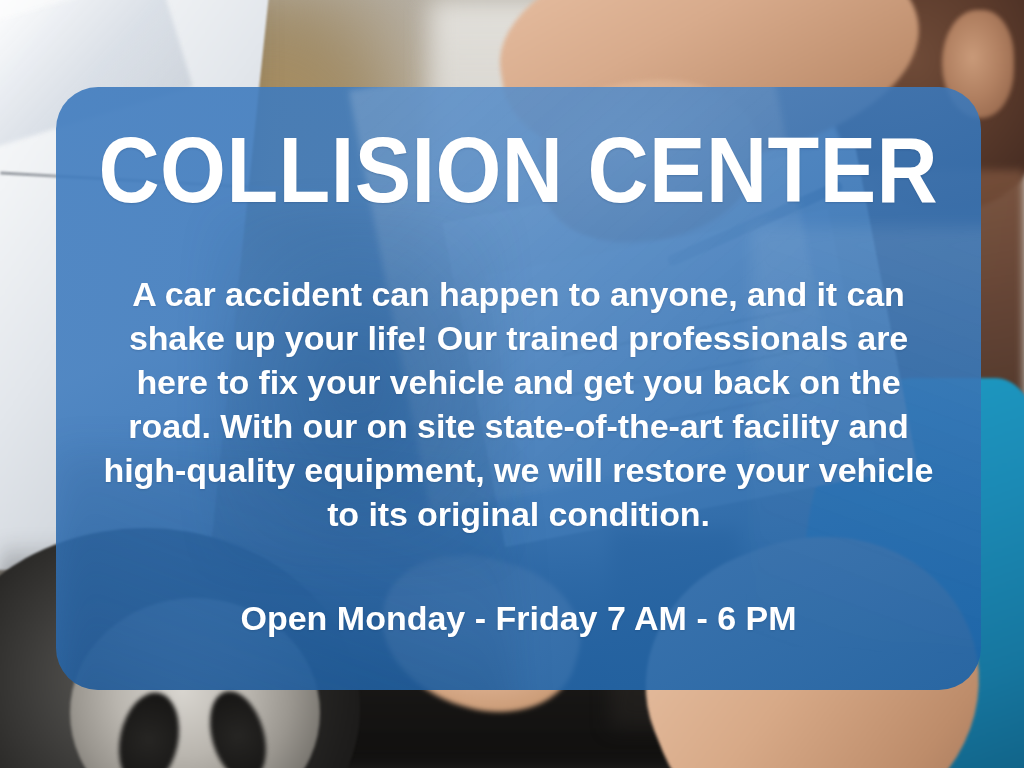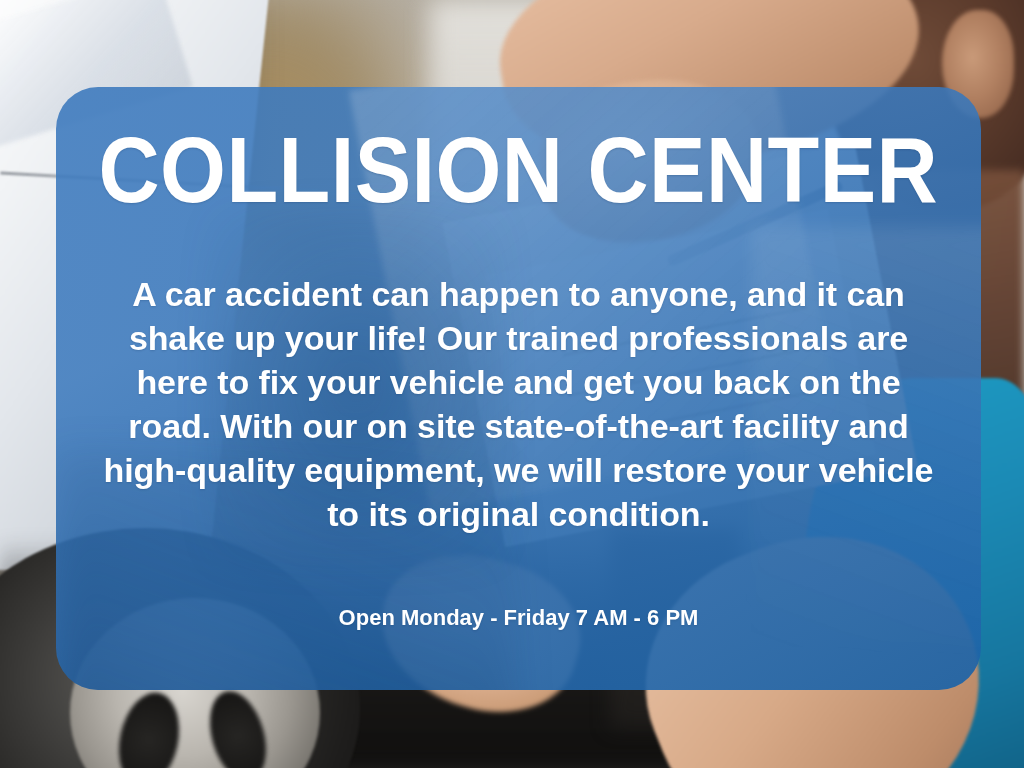--- a/index.html
+++ b/index.html
@@ -407,21 +407,21 @@
     line-height: 44px;
     text-align: center;
     letter-spacing: -0.1px;
     text-shadow: 0 1px 2px rgba(20,50,90,0.20);
   }
   .hours {
     margin: 0;
     padding-top: 48px;
     color: #ffffff;
     font-family: "Liberation Sans", sans-serif;
-    font-size: 22px;
+    font-size: 34px;
     font-weight: 700;
     line-height: 44px;
     text-align: center;
     text-shadow: 0 1px 2px rgba(20,50,90,0.20);
   }
 </style>
 </head>
 <body>
 
 <div id="stage">

